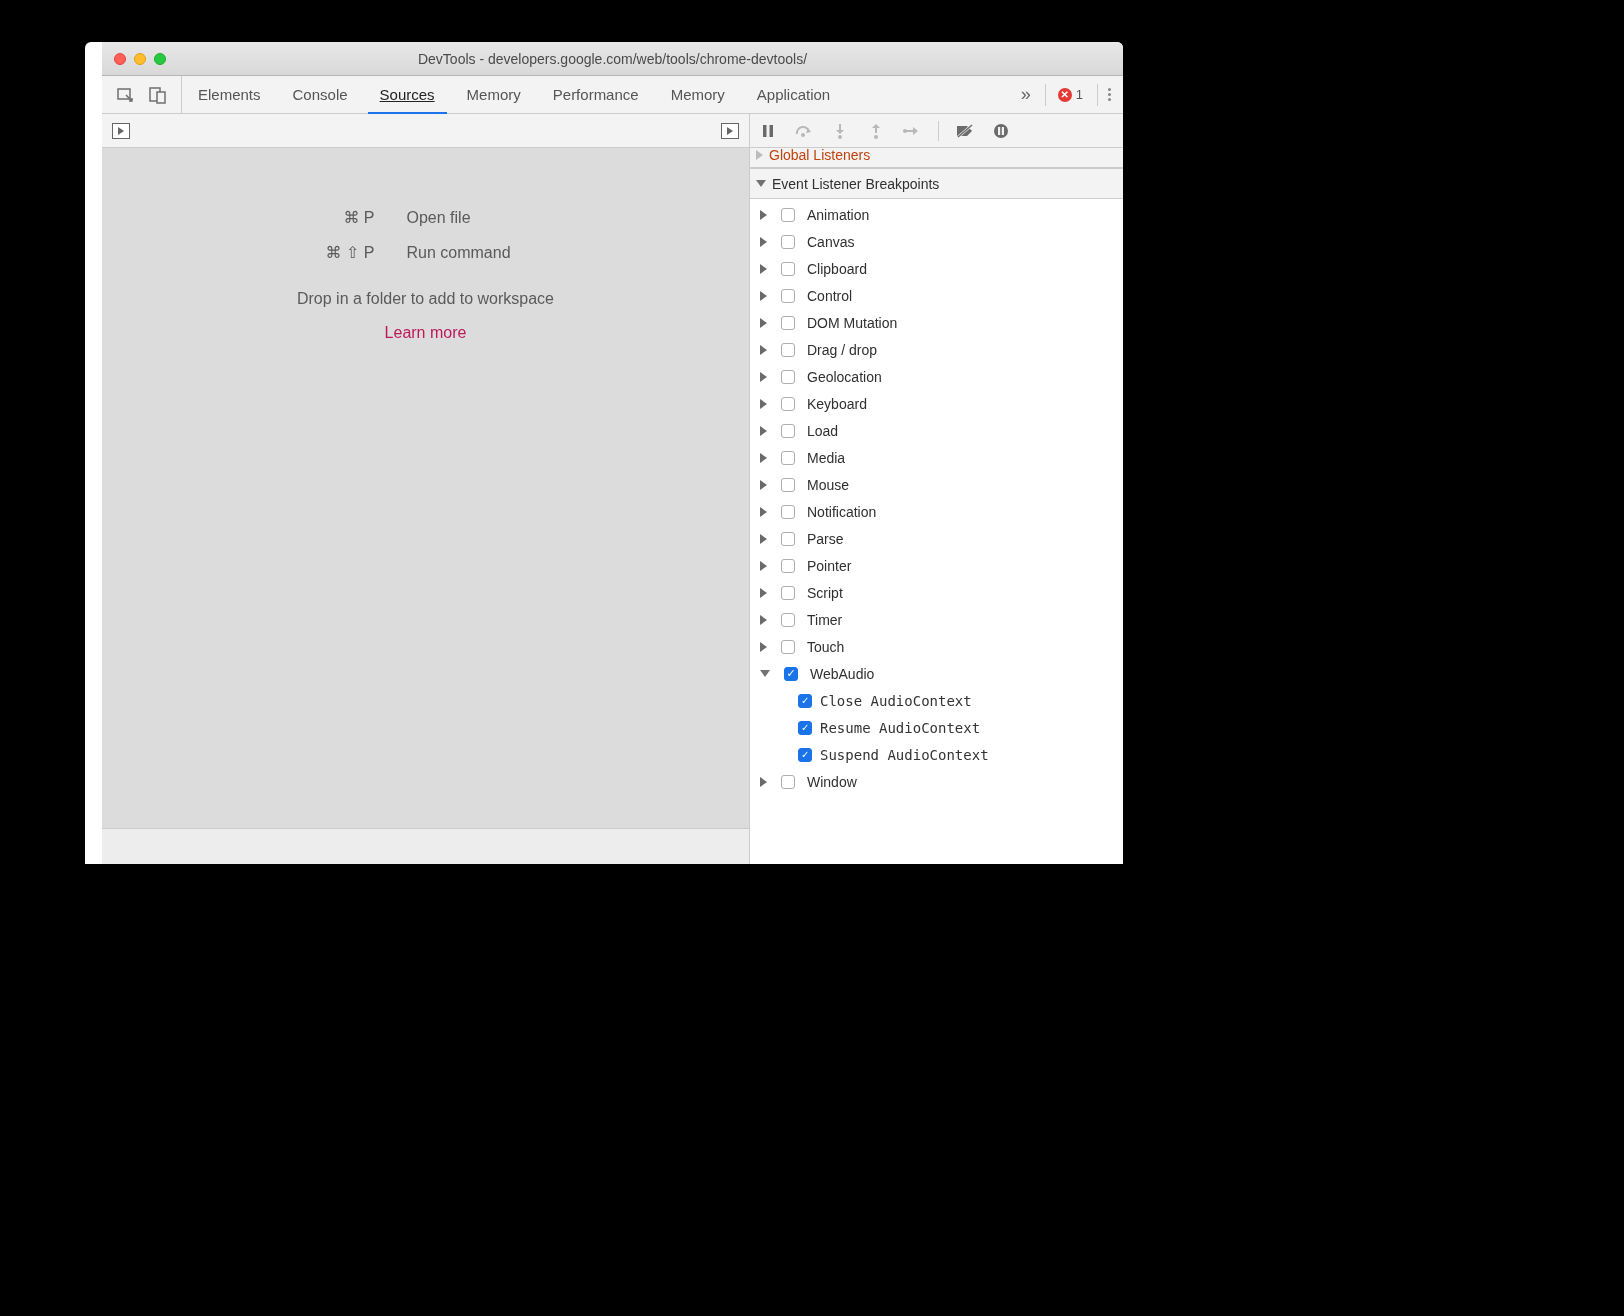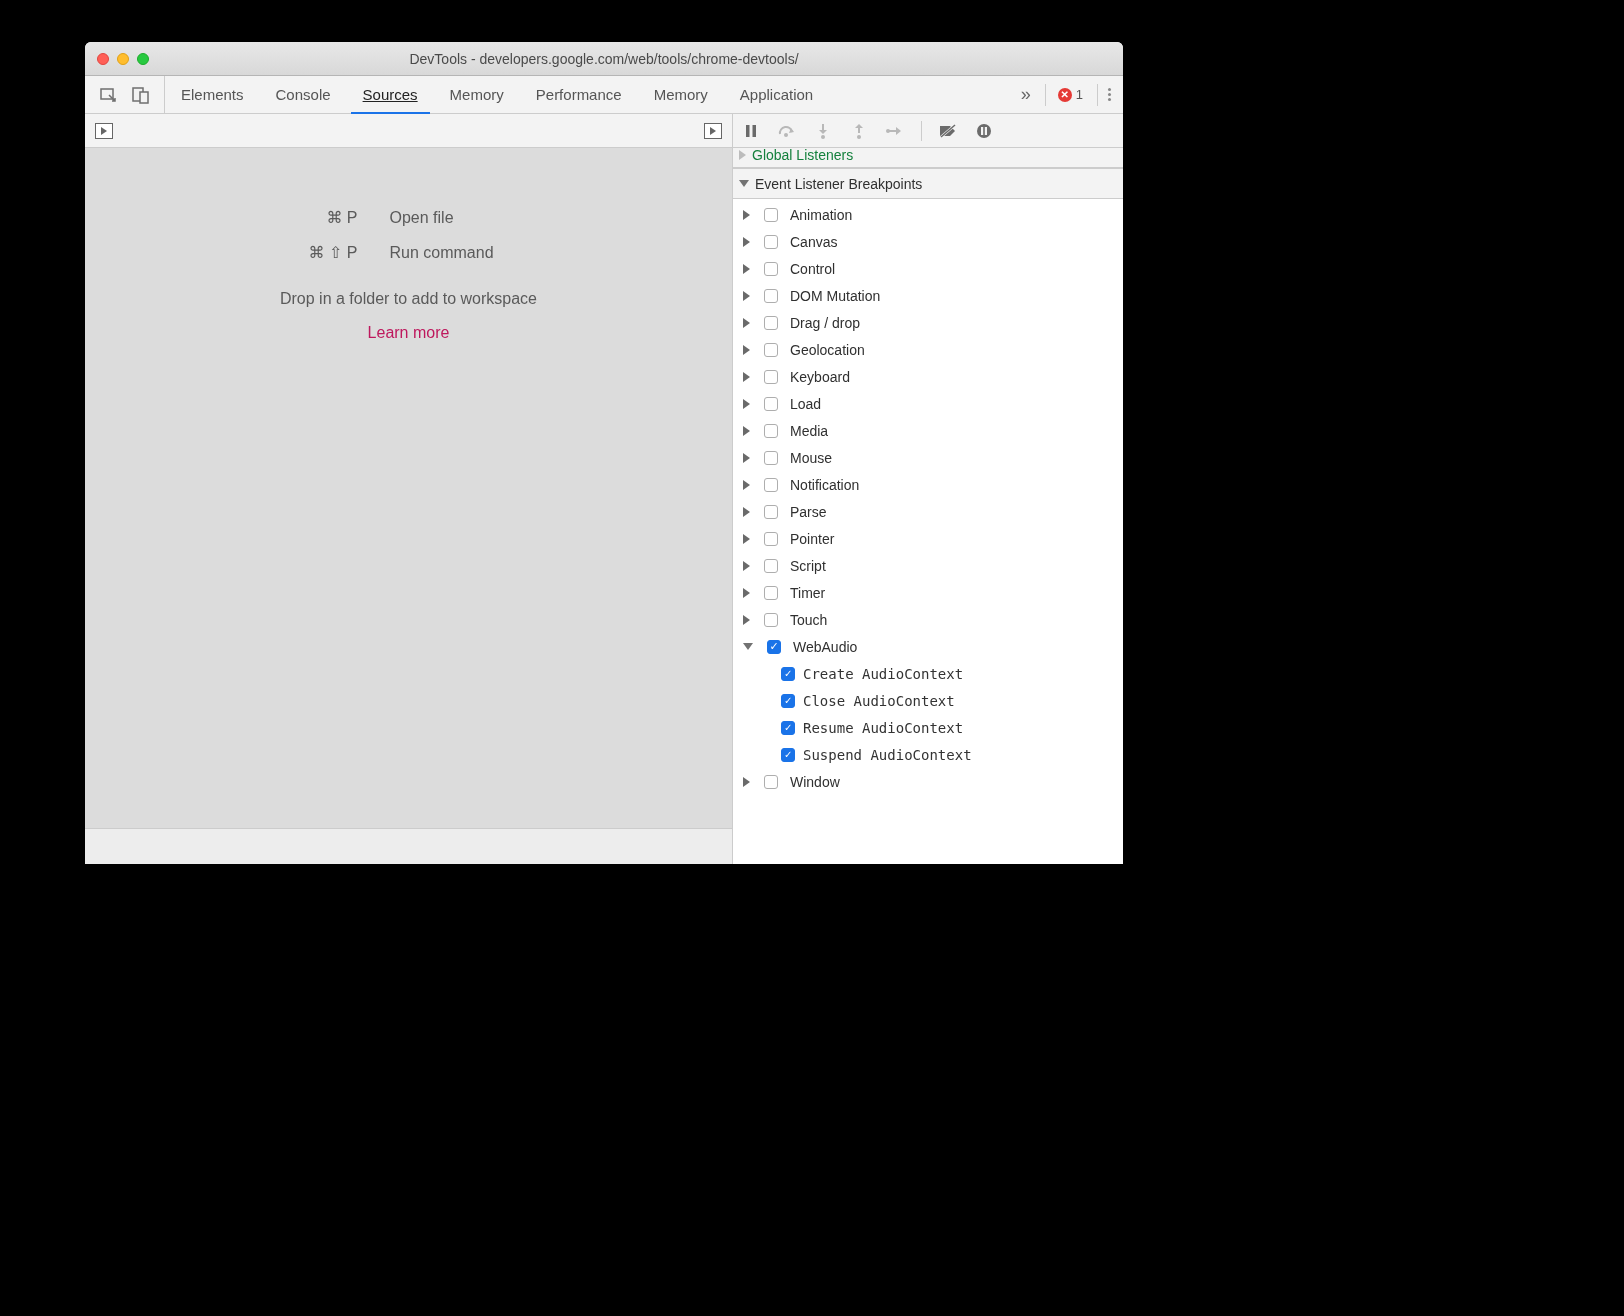--- a/index.html
+++ b/index.html
@@ -15,20 +15,21 @@
     left: 85px;
     top: 42px;
     width: 1038px;
     height: 822px;
     background: #fff;
     border-radius: 6px 6px 0 0;
     box-shadow: 0 20px 60px rgba(0,0,0,0.5);
     overflow: hidden;
     display: flex;
     flex-direction: column;
+    padding-left: 17px;
   }
   .titlebar {
     height: 34px;
     background: linear-gradient(#e8e8e8, #d8d8d8);
     border-bottom: 1px solid #b5b5b5;
     display: flex;
     align-items: center;
     position: relative;
   }
   .traffic-lights {
@@ -200,21 +201,21 @@
     background: #f3f3f3;
     border-top: 1px solid #ccc;
     border-bottom: 1px solid #ccc;
     display: flex;
     align-items: center;
     padding-left: 6px;
     gap: 6px;
     font-size: 14px;
     color: #303030;
   }
-  .panel-header.faded { color: #15803d; border-top: none; margin-top: -6px; padding-top: 0; height: 26px; text-align: right;}
+  .panel-header.faded { color: #c2410c; border-top: none; margin-top: -6px; padding-top: 0; height: 26px; text-align: right;}
   .tri {
     width: 0; height: 0; display: inline-block;
   }
   .tri-right {
     border-left: 7px solid #727272;
     border-top: 5px solid transparent;
     border-bottom: 5px solid transparent;
   }
   .tri-down {
     border-top: 7px solid #727272;
@@ -414,20 +415,25 @@
               <span>Animation</span>
             </div>
             <div class="cat-row">
               <span class="tri tri-right-dark"></span>
               <span class="checkbox"></span>
               <span>Canvas</span>
             </div>
             <div class="cat-row">
               <span class="tri tri-right-dark"></span>
               <span class="checkbox"></span>
+              <span>Clipboard</span>
+            </div>
+            <div class="cat-row">
+              <span class="tri tri-right-dark"></span>
+              <span class="checkbox"></span>
               <span>Control</span>
             </div>
             <div class="cat-row">
               <span class="tri tri-right-dark"></span>
               <span class="checkbox"></span>
               <span>DOM Mutation</span>
             </div>
             <div class="cat-row">
               <span class="tri tri-right-dark"></span>
               <span class="checkbox"></span>
@@ -488,24 +494,20 @@
               <span class="checkbox"></span>
               <span>Touch</span>
             </div>
             <div class="cat-row">
               <span class="tri tri-down"></span>
               <span class="checkbox checked"></span>
               <span>WebAudio</span>
             </div>
             <div class="sub-row">
               <span class="checkbox checked"></span>
-              <span>Create AudioContext</span>
-            </div>
-            <div class="sub-row">
-              <span class="checkbox checked"></span>
               <span>Close AudioContext</span>
             </div>
             <div class="sub-row">
               <span class="checkbox checked"></span>
               <span>Resume AudioContext</span>
             </div>
             <div class="sub-row">
               <span class="checkbox checked"></span>
               <span>Suspend AudioContext</span>
             </div>

